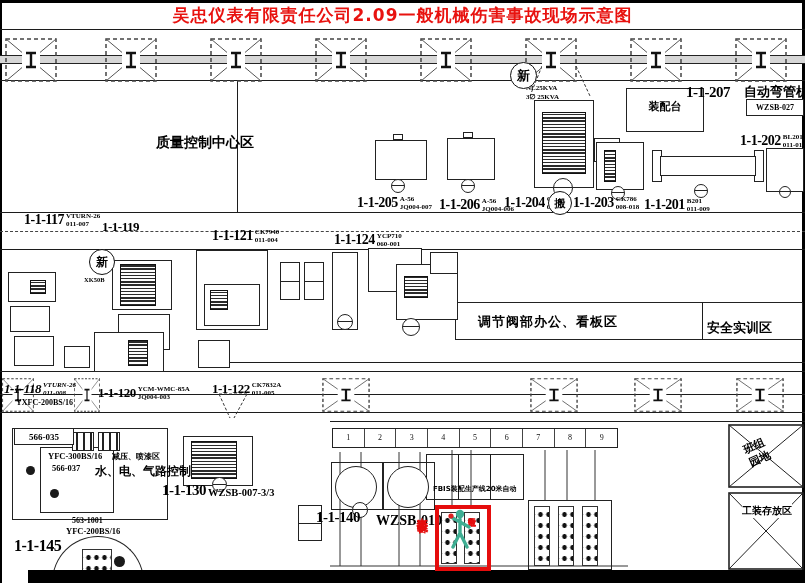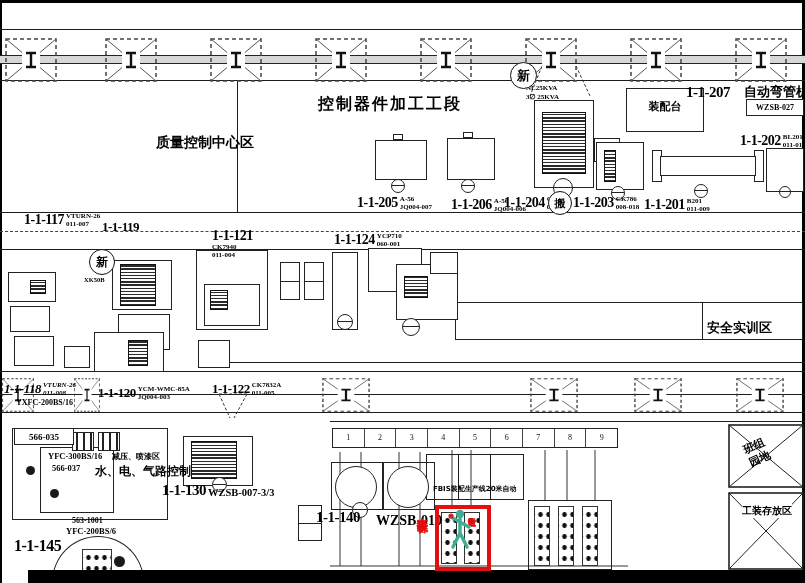--- a/index.html
+++ b/index.html
@@ -79,20 +79,21 @@
       <path d="M219 394 H247 M219 394 L230 418 M247 394 L234 418" stroke-dasharray="3 2"></path>
       <path d="M204 280 A26 26 0 0 1 230 254 L230 280 Z M256 280 A26 26 0 0 0 230 254"></path>
     </g>
   </svg>
 
   <div class="hl" style="left:0;top:0;width:805px;height:3px;background:#000"></div>
   <div class="vl" style="left:0;top:0;height:583px;width:2px;background:#000"></div>
   <div class="vl" style="left:802px;top:0;height:583px;width:3px;background:#000"></div>
   <div class="hl" style="left:0;top:29px;width:805px;"></div>
 
+  <div class="title" style="color:#e8120f">吴忠仪表有限责任公司2.09一般机械伤害事故现场示意图</div>
 
   <div class="beam z2"></div>
   <div class="hl" style="left:0;top:80px;width:805px;"></div>
   <div class="hl" style="left:0;top:212px;width:805px;"></div>
   <div class="hl dash" style="left:0;top:231px;width:805px;"></div>
   <div class="hl" style="left:0;top:249px;width:805px;"></div>
   <div class="hl" style="left:230px;top:362px;width:575px;"></div>
   <div class="hl" style="left:0;top:371px;width:805px;"></div>
   <div class="hl" style="left:0;top:394px;width:805px;"></div>
   <div class="hl" style="left:0;top:412px;width:805px;"></div>
@@ -244,34 +245,34 @@
     <path d="M1 1 L75 63 M75 1 L1 63" stroke="#222" stroke-width="1" fill="none"></path>
   </svg>
   <svg class="abs z2" style="left:728px;top:492px" width="76" height="78">
     <rect x="1" y="1" width="74" height="76" fill="none" stroke="#222" stroke-width="1.6"></rect>
     <path d="M1 1 L75 77 M75 1 L1 77" stroke="#222" stroke-width="1" fill="none"></path>
   </svg>
 
   <div class="abs z5" style="left:28px;top:570px;width:777px;height:13px;background:#000;"></div>
 
   <div class="area z5" style="left:156px;top:134px;font-size:14px;">质量控制中心区</div>
-  <div class="area z5" style="left:318px;top:94px;font-size:16px;letter-spacing:2px;">控制器件加工工段</div>
   <div class="boxlabel z5" style="left:626px;top:98px;width:78px;height:16px;font-size:11px;font-family:'DejaVu Sans',sans-serif;">装配台</div>
+  <div class="area z5" style="left:478px;top:313px;font-size:13px;letter-spacing:1px;">调节阀部办公、看板区</div>
   <div class="area z5" style="left:707px;top:319px;font-size:13px;">安全实训区</div>
   <div class="area z5" style="left:746px;top:438px;width:26px;font-size:11px;line-height:14px;transform:rotate(-24deg);white-space:normal;">班组园地</div>
   <div class="area z5" style="left:742px;top:504px;font-size:10px;background:#fff;">工装存放区</div>
 
   <div class="eq z5" style="left:357px;top:196px;">
     <span class="eid">1-1-205</span>
     <span class="stack">
         <span>A-56</span>
         <span>JQ004-007</span>
       </span>
   </div>
-  <div class="eq z5" style="left:439px;top:198px;margin-left:12px;">
+  <div class="eq z5" style="left:439px;top:198px;">
     <span class="eid">1-1-206</span>
     <span class="stack">
         <span>A-56</span>
         <span>JQ004-006</span>
       </span>
   </div>
   <div class="eq z5" style="left:504px;top:196px;">
     <span class="eid">1-1-204</span>
     <span class="stack">
         <span>CK7806</span>
@@ -309,21 +310,21 @@
   <div class="eq z5" style="left:24px;top:213px;">
     <span class="eid">1-1-117</span>
     <span class="stack">
         <span>VTURN-26</span>
         <span>011-007</span>
       </span>
   </div>
   <div class="eq z5" style="left:102px;top:220px;">
     <span class="eid sm">1-1-119</span>
   </div>
-  <div class="eq z5" style="left:212px;top:229px;flex-direction:column;">
+  <div class="eq z5" style="left:212px;top:229px;">
     <span class="eid">1-1-121</span>
     <span class="stack">
         <span>CK7940</span>
         <span>011-004</span>
       </span>
   </div>
   <div class="eq z5" style="left:334px;top:233px;">
     <span class="eid">1-1-124</span>
     <span class="stack">
         <span>YCP710</span>
@@ -353,21 +354,21 @@
         <span>011-005</span>
       </span>
   </div>
 
   <div class="boxlabel z5" style="left:14px;top:428px;width:60px;height:17px;font-size:9px;">566-035</div>
   <div class="tiny z5" style="left:48px;top:451px;font-size:8.5px;">YFC-300BS/16</div>
   <div class="area z5" style="left:112px;top:451px;font-size:8px;">减压、喷漆区</div>
   <div class="tiny z5" style="left:52px;top:463px;font-size:8.5px;">566-037</div>
   <div class="area z5" style="left:95px;top:463px;font-size:12px;">水、电、气路控制</div>
   <div class="tiny z5" style="left:72px;top:516px;font-size:8px;">563-1001</div>
-  <div class="tiny z5" style="left:66px;top:526px;font-size:8.5px;">YFC-200BS/6</div>
+  <div class="tiny z5" style="left:66px;top:526px;font-size:8.5px;">YFC-200BS/16</div>
   <div class="eq z5" style="left:14px;top:539px;">
     <span class="eid big" style="font-size:16px">1-1-145</span>
   </div>
 
   <div class="eq z5" style="left:162px;top:484px;">
     <span class="eid big">1-1-130</span>
     <span class="tiny" style="position:static;font-size:10.5px;margin-top:3px">WZSB-007-3/3</span>
   </div>
   <div class="eq z5" style="left:316px;top:511px;">
     <span class="eid big">1-1-140</span>

